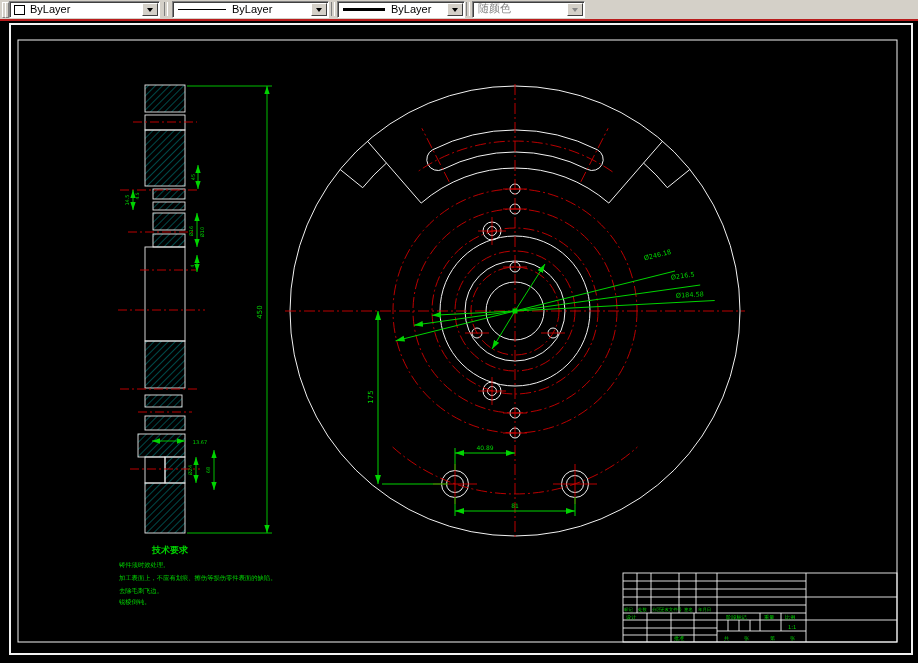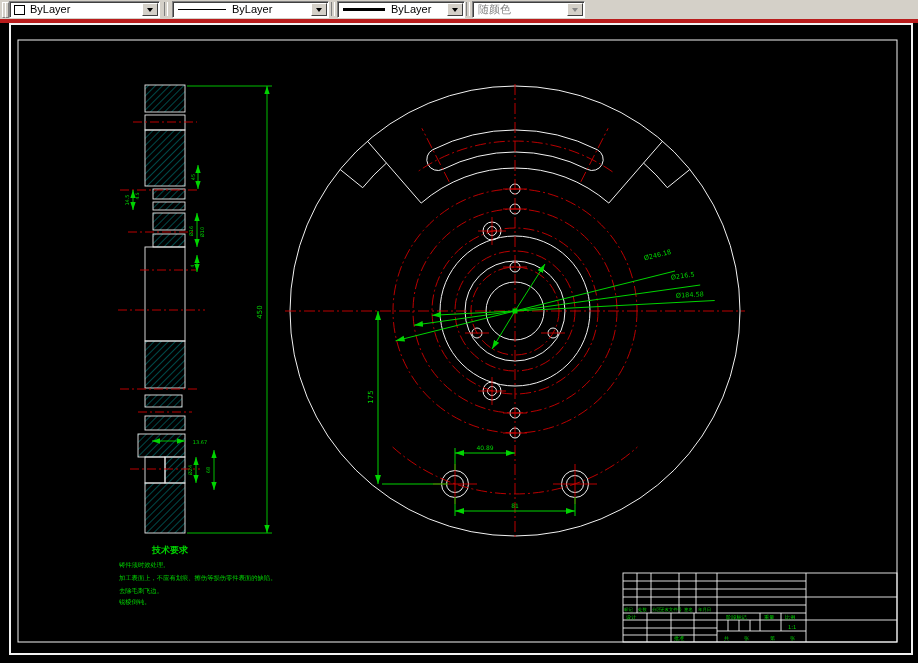--- a/index.html
+++ b/index.html
@@ -1,28 +1,28 @@
 <!DOCTYPE html>
 <html><head>
 <meta charset="utf-8">
 <style>
   html,body{margin:0;padding:0;background:#000;}
   #screen{position:relative;width:918px;height:663px;background:#000;overflow:hidden;
           font-family:"Liberation Sans",sans-serif;}
   
   #toolbar{position:absolute;left:0;top:0;width:918px;height:19px;background:#d4d0c8;
-           border-bottom:4px solid #b91c1c;z-index:5;}
+           border-bottom:2px solid #b91c1c;z-index:5;}
   .grip{position:absolute;top:2px;width:2px;height:14px;
         border-left:1px solid #fff;border-top:1px solid #fff;
         border-right:1px solid #808080;border-bottom:1px solid #808080;background:#d4d0c8;}
   .combo{position:absolute;top:1px;height:15px;background:#fff;
          border:1px solid;border-color:#808080 #fff #fff #808080;
          box-shadow:inset 1px 1px 0 #404040;display:flex;align-items:center;}
   .combo .lbl{font-size:11px;color:#000;white-space:nowrap;line-height:13px;}
-  .combo.disabled .lbl{color:#888;}
+  .combo.disabled .lbl{color:#888;font-family:Liberation Mono, monospace;}
   .arrowbtn{position:absolute;right:1px;top:1px;width:14px;height:11px;background:#d4d0c8;
             border:1px solid;border-color:#fff #404040 #404040 #fff;
             display:flex;align-items:center;justify-content:center;}
   .tri{width:0;height:0;border-left:3px solid transparent;border-right:3px solid transparent;
        border-top:4px solid #000;}
   .combo.disabled .tri{border-top-color:#888;}
   .swatch{width:9px;height:8px;background:#fff;border:1px solid #000;margin:0 5px 0 4px;}
   .ltline{height:1px;background:#000;margin:0 6px 0 5px;}
   .lwline{height:3px;background:#000;margin:0 6px 0 5px;}
   .sep{position:absolute;top:2px;width:2px;height:14px;

